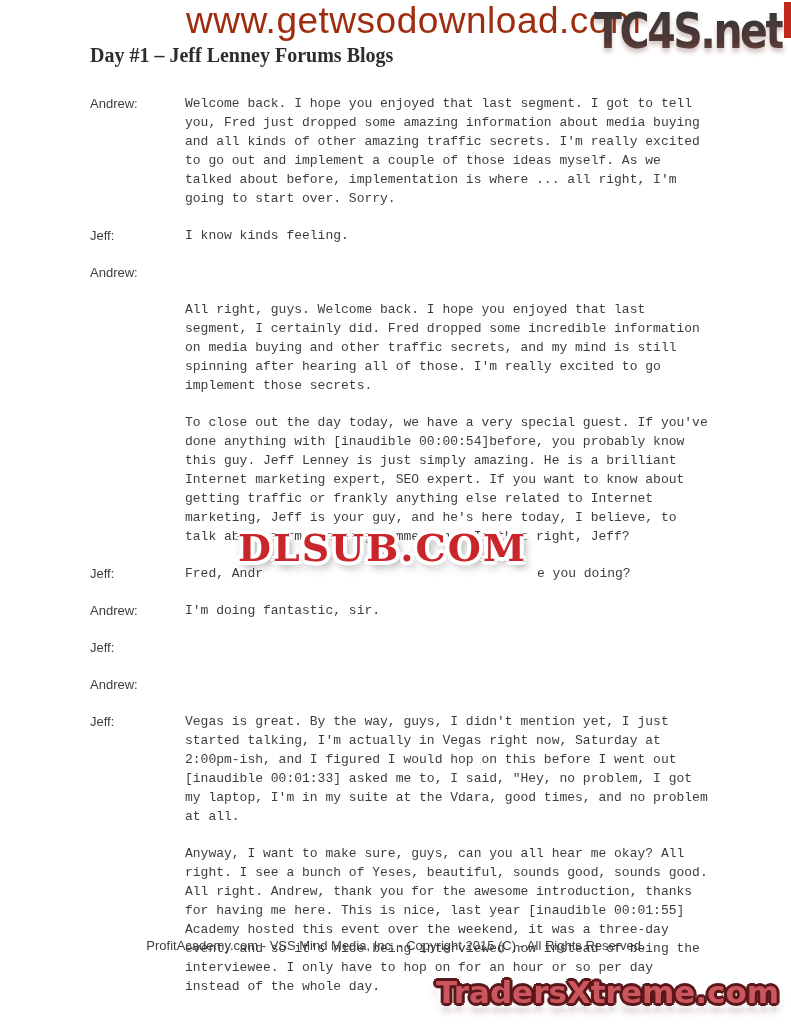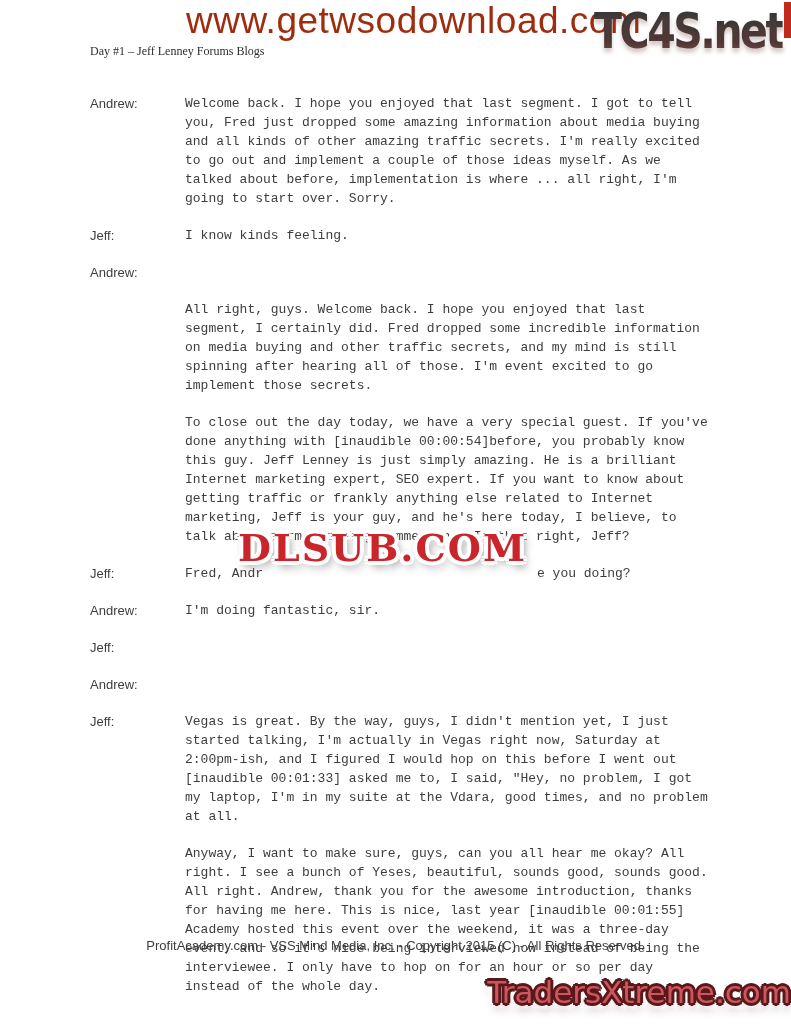--- a/index.html
+++ b/index.html
@@ -33,22 +33,23 @@
   }
   .corner-tab {
     position:absolute; top:2px; right:0;
     width:7px; height:36px;
     background:#c22a1e;
   }
 
   .doc-title {
     position:absolute; top:44px; left:90px;
     font-family:"Liberation Serif", serif;
-    font-size:12px; color:#2d2d2d;
+    font-size:20px; color:#2d2d2d;
     white-space:nowrap;
+    font-weight:bold;
   }
 
   
   .transcript {
     position:absolute; top:94px; left:90px; width:625px;
     font-size:13px; line-height:19px;
   }
   .entry {
     display:grid;
     grid-template-columns:95px 1fr;
@@ -76,23 +77,23 @@
   }
 
   .footer-line {
     position:absolute; top:938px; left:0; width:100%;
     text-align:center;
     font-size:13px; color:#3d3d3d;
   }
 
   
   .txtreme-watermark {
-    position:absolute; top:974px; right:0;
+    position:absolute; top:974px; right:12px;
     font-family:"DejaVu Sans", sans-serif;
-    font-weight:normal; font-size:31px; letter-spacing:0px;
+    font-weight:bold; font-size:31px; letter-spacing:0px;
     color:#cb565e;
     white-space:nowrap;
     text-shadow:
       -2px -2px 0 #5a181b, 2px -2px 0 #5a181b,
       -2px 2px 0 #5a181b, 2px 2px 0 #5a181b,
       0 -3px 0 #5a181b, 0 3px 0 #5a181b,
       -3px 0 0 #5a181b, 3px 0 0 #5a181b,
       0 0 6px #ffffff, -5px -5px 4px #ffffff,
       5px -5px 4px #ffffff, -5px 5px 4px #ffffff,
       5px 5px 4px #ffffff,
@@ -119,21 +120,21 @@
       </div>
       <div class="entry">
         <div class="speaker">Jeff:</div>
         <div class="text">I know kinds feeling.</div>
       </div>
       <div class="entry">
         <div class="speaker">Andrew:</div>
       </div>
       <div class="entry">
         <div class="speaker"></div>
-        <div class="text">All right, guys. Welcome back. I hope you enjoyed that last segment, I certainly did. Fred dropped some incredible information on media buying and other traffic secrets, and my mind is still spinning after hearing all of those. I'm event excited to go implement those secrets.</div>
+        <div class="text">All right, guys. Welcome back. I hope you enjoyed that last segment, I certainly did. Fred dropped some incredible information on media buying and other traffic secrets, and my mind is still spinning after hearing all of those. I'm really excited to go implement those secrets.</div>
       </div>
       <div class="entry">
         <div class="speaker"></div>
         <div class="text">To close out the day today, we have a very special guest. If you've done anything with [inaudible 00:00:54]before, you probably know this guy. Jeff Lenney is just simply amazing. He is a brilliant Internet marketing expert, SEO expert. If you want to know about getting traffic or frankly anything else related to Internet marketing, Jeff is your guy, and he's here today, I believe, to talk about form and blog commenting. Is that right, Jeff?</div>
       </div>
       <div class="entry">
         <div class="speaker">Jeff:</div>
         <div class="text"><span>Fred, Andr</span><span class="wm-gap"></span><span>e you doing?</span></div>
       </div>
       <div class="entry">

